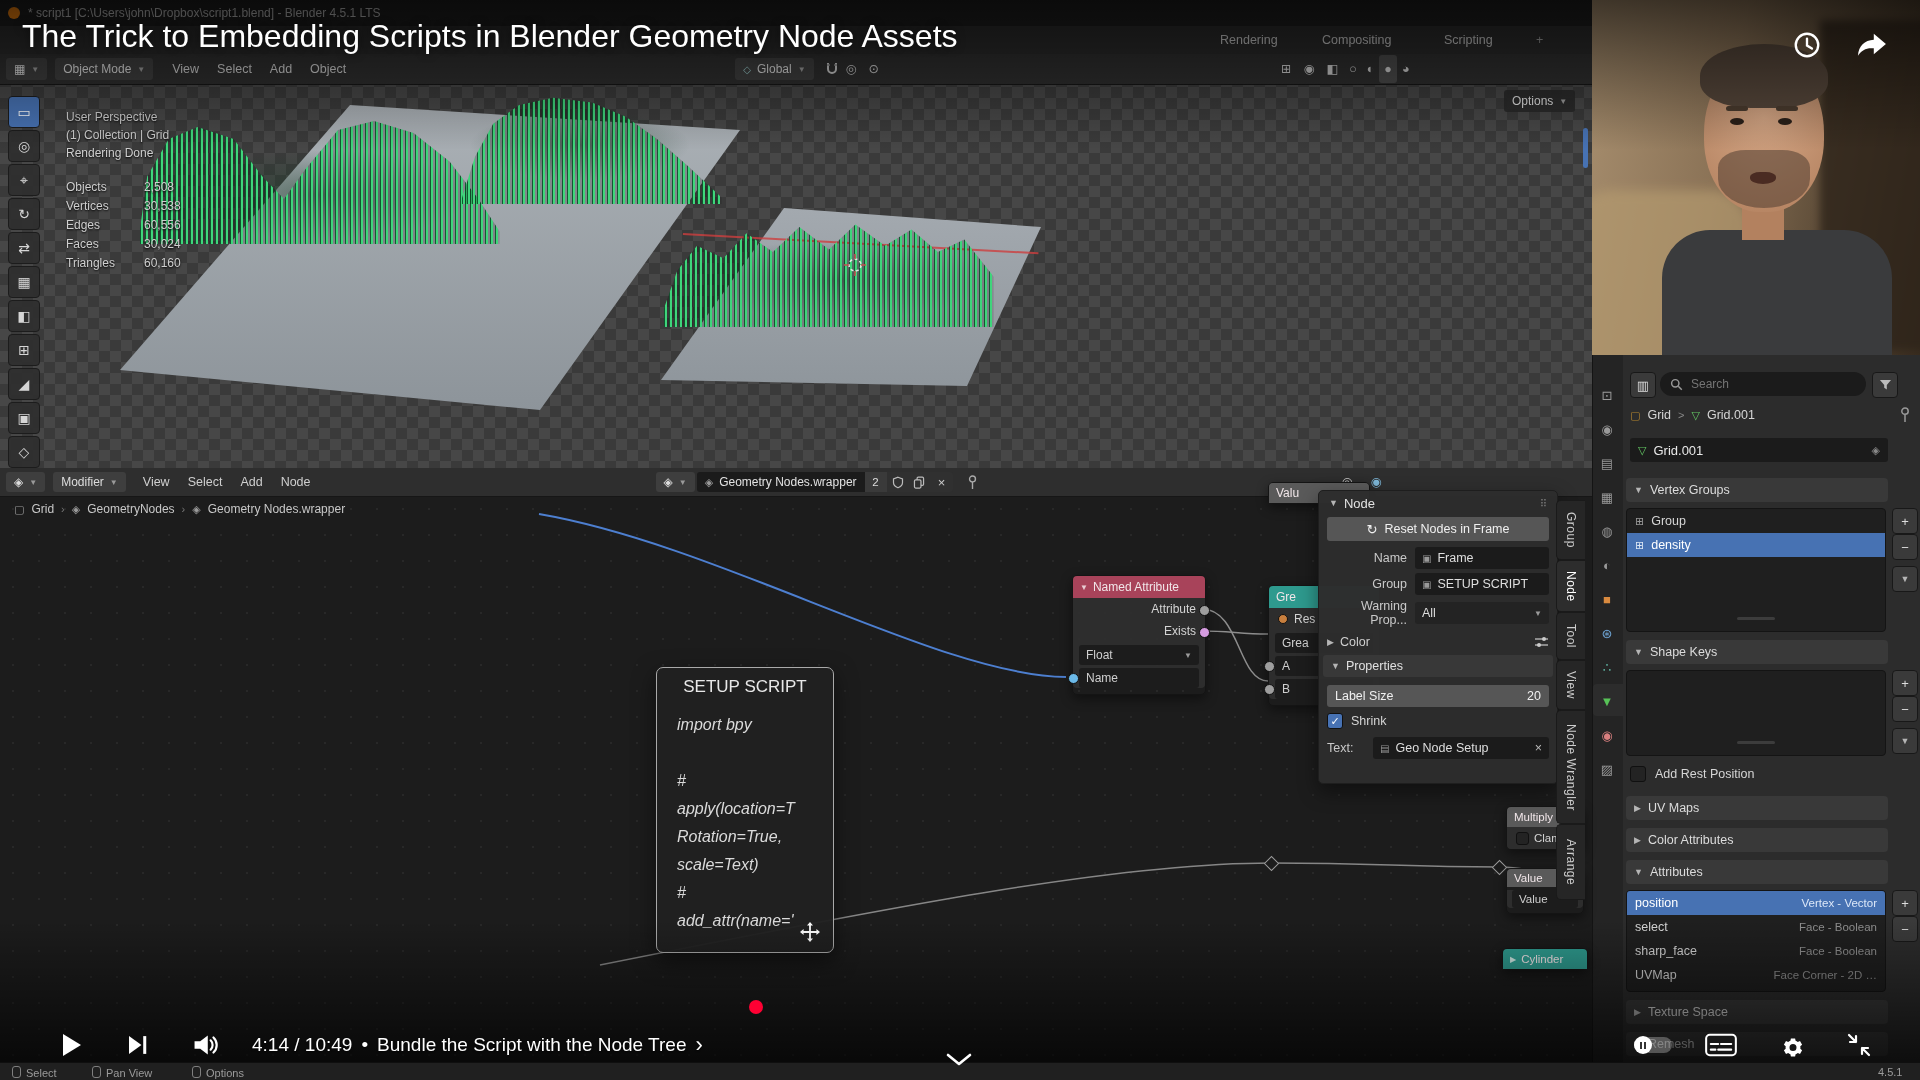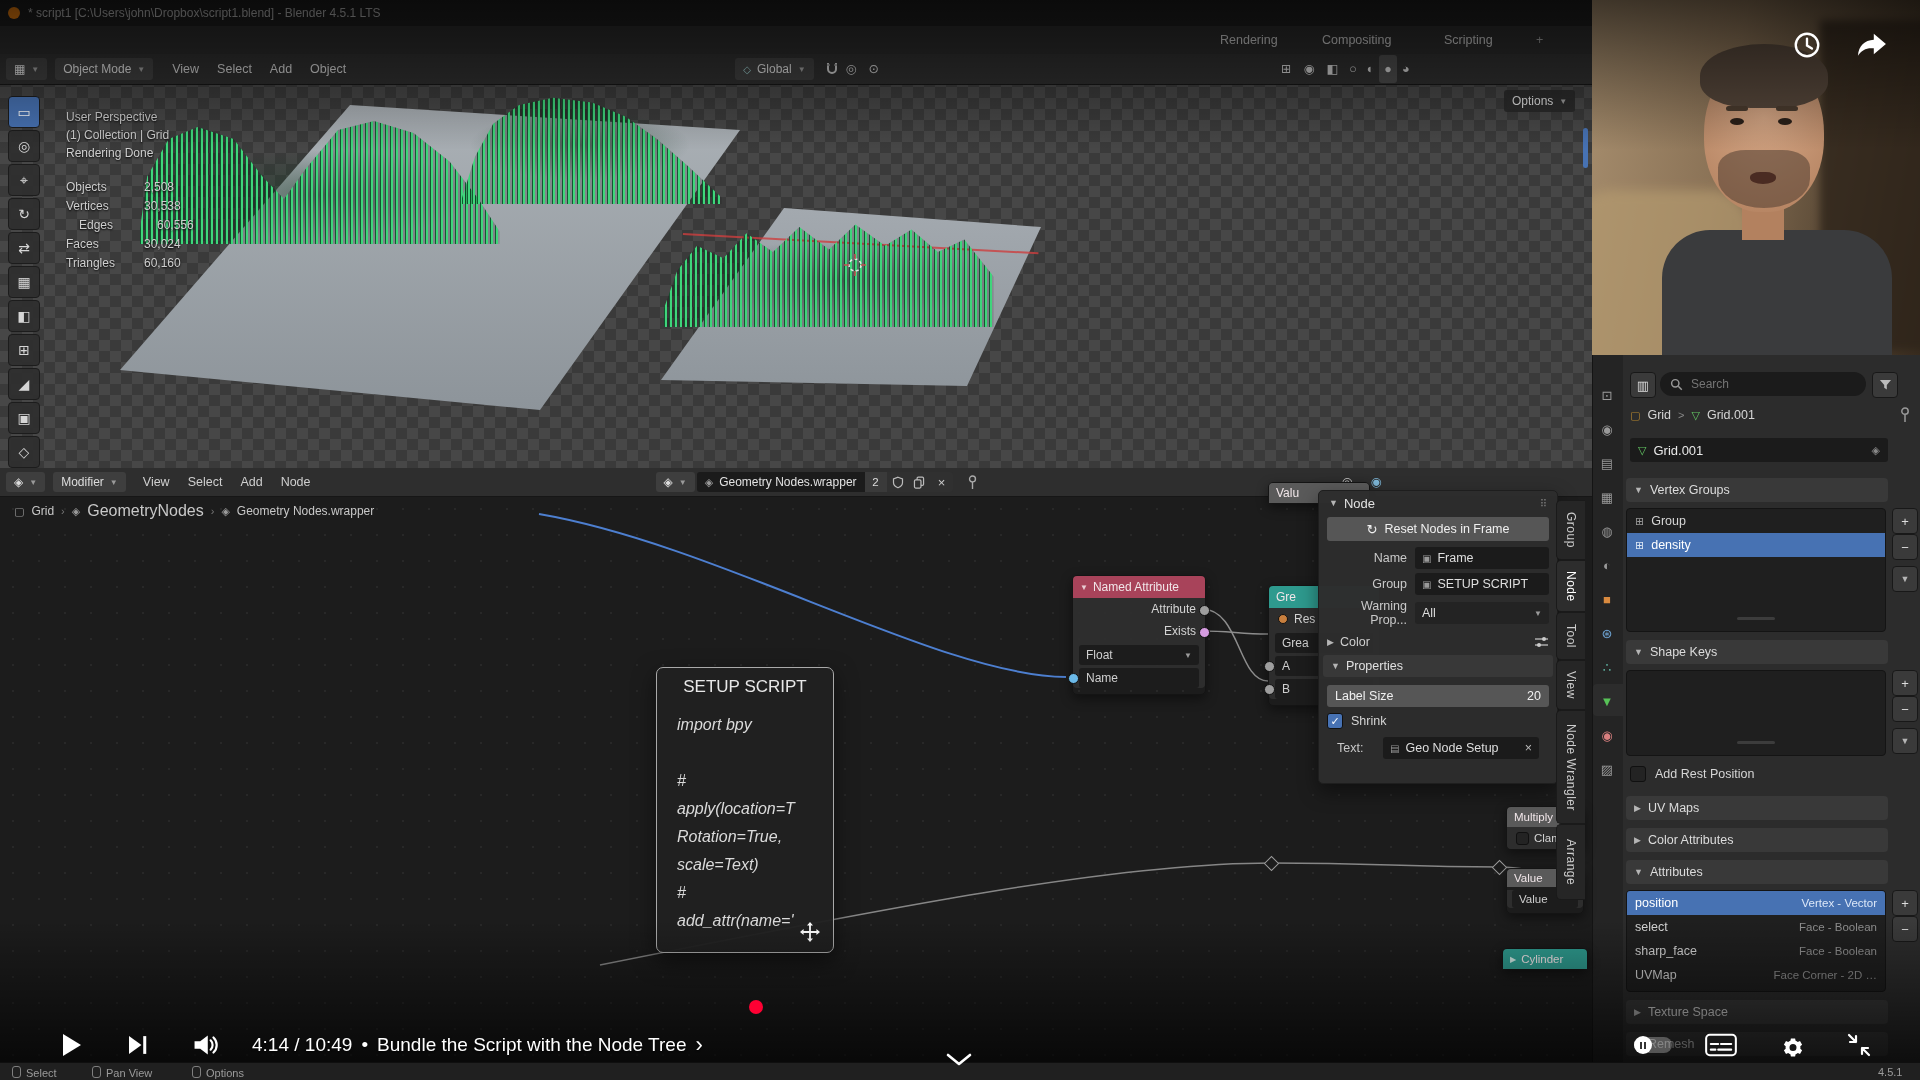--- a/index.html
+++ b/index.html
@@ -152,21 +152,21 @@
     <div class="toolbtn" style="margin-bottom:2px;">▣</div>
     <div class="toolbtn">◇</div>
   </div>
 
   <div class="a ovl" style="left:66px;top:110px;">User Perspective</div>
   <div class="a ovl" style="left:66px;top:128px;">(1) Collection | Grid</div>
   <div class="a ovl" style="left:66px;top:146px;">Rendering Done</div>
   <div class="a" style="left:66px;top:180px;">
     <div class="ovl nw"><span style="display:inline-block;width:78px;">Objects</span><span>2,508</span></div>
     <div class="ovl nw" style="margin-top:5px;"><span style="display:inline-block;width:78px;">Vertices</span><span>30,538</span></div>
-    <div class="ovl nw" style="margin-top:5px;"><span style="display:inline-block;width:78px;margin-left:13px;">Edges</span><span>60,556</span></div>
+    <div class="ovl nw" style="margin-top:5px;"><span style="display:inline-block;width:78px;">Edges</span><span>60,556</span></div>
     <div class="ovl nw" style="margin-top:5px;"><span style="display:inline-block;width:78px;">Faces</span><span>30,024</span></div>
     <div class="ovl nw" style="margin-top:5px;"><span style="display:inline-block;width:78px;">Triangles</span><span>60,160</span></div>
   </div>
   <div class="a" style="left:1583px;top:128px;width:5px;height:40px;background:#4772b3;border-radius:3px;"></div>
 
   <div class="a nodecanvas" style="left:0;top:496px;width:1920px;height:566px;"></div>
 
   <div class="a bbar row" style="left:0;top:468px;width:1920px;height:28px;">
     <div class="pill" style="margin-left:6px;height:20px;">
         <span>◈</span>
@@ -209,21 +209,21 @@
     </div>
     <span class="menu" style="margin-left:350px;">◎</span>
     <span class="menu" style="color:#7db7d8;">◉</span>
   </div>
 
   <div class="a row" style="left:14px;top:502px;gap:7px;">
     <span style="color:#9a9a9a;font-size:11px;">▢</span>
     <span style="font-size:12px;color:#c8c8c8;">Grid</span>
     <span style="color:#777;font-size:11px;">›</span>
     <span style="color:#9a9a9a;font-size:11px;">◈</span>
-    <span style="font-size:16px;color:#c8c8c8;">GeometryNodes</span>
+    <span style="font-size:12px;color:#c8c8c8;">GeometryNodes</span>
     <span style="color:#777;font-size:11px;">›</span>
     <span style="color:#9a9a9a;font-size:11px;">◈</span>
     <span style="font-size:12px;color:#c8c8c8;">Geometry Nodes.wrapper</span>
   </div>
 
   <svg class="a" style="left:0;top:496px;" width="1920" height="566" viewBox="0 0 1920 566">
     <path d="M539 18 C 720 49, 940 180, 1066 181" fill="none" stroke="#4d7fd0" stroke-width="2"></path>
     <path d="M1202 113 C 1240 113, 1238 185, 1268 185" fill="none" stroke="#8d8d8d" stroke-width="1.5"></path>
     <path d="M1202 135 C 1230 135, 1240 138, 1268 138" fill="none" stroke="#8d8d8d" stroke-width="1.5"></path>
     <path d="M600 469 C 900 409, 1120 367, 1271 367 C 1380 367, 1400 371, 1499 371 C 1545 371, 1562 389, 1578 409" fill="none" stroke="#868686" stroke-width="1.5"></path>
@@ -380,21 +380,21 @@
         <span>Properties</span>
       </div>
     <div class="npbtn" style="margin:0 8px 6px;height:22px;justify-content:space-between;padding:0 8px;">
       <span>Label Size</span>
         <span>20</span>
     </div>
     <div class="row" style="margin:0 8px 8px;gap:8px;">
       <span class="chk onb">✓</span>
       <span style="font-size:12.5px;color:#d5d5d5;">Shrink</span>
     </div>
-    <div class="row" style="margin:0 18px;gap:8px;">
+    <div class="row" style="margin:0 8px;gap:8px;">
       <span class="nplabel" style="width:38px;text-align:left;">Text:</span>
       <div class="npfld" style="flex:1;">
           <span style="color:#999;font-size:10px;">▤</span>
           <span>Geo Node Setup</span>
           <span style="margin-left:auto;color:#bbb;">×</span>
         </div>
     </div>
   </div>
 
   <div class="vtab" style="top:500px;height:58px;z-index:4;">Group</div>
@@ -550,20 +550,21 @@
     <div style="position:absolute;left:108px;top:44px;width:128px;height:64px;background:#55463a;border-radius:50% 50% 40% 40%;"></div>
     <div style="position:absolute;left:126px;top:150px;width:92px;height:58px;background:rgba(80,62,50,.55);border-radius:30% 30% 50% 50%;"></div>
     <div style="position:absolute;left:138px;top:118px;width:14px;height:7px;background:#2a2019;border-radius:50%;"></div>
     <div style="position:absolute;left:186px;top:118px;width:14px;height:7px;background:#2a2019;border-radius:50%;"></div>
     <div style="position:absolute;left:134px;top:106px;width:22px;height:5px;background:#4a3b2e;border-radius:3px;"></div>
     <div style="position:absolute;left:184px;top:106px;width:22px;height:5px;background:#4a3b2e;border-radius:3px;"></div>
     <div style="position:absolute;left:158px;top:172px;width:26px;height:12px;background:#4a2b22;border-radius:40% 40% 50% 50%;"></div>
   </div>
 
   <div class="a ytgrad-top" style="left:0;top:0;width:1920px;height:150px;z-index:40;"></div>
+  <div class="a yttitle nw" style="left:22px;top:18px;z-index:41;">The Trick to Embedding Scripts in Blender Geometry Node Assets</div>
   <div class="a ico" style="left:1788px;top:26px;width:38px;height:38px;z-index:41;">
     <svg width="30" height="30" viewBox="0 0 28 28">
         <circle cx="14" cy="14" r="10.5" fill="none" stroke="#fff" stroke-width="2.2"></circle>
         <path d="M14 8v6.5l4.6 2.8" fill="none" stroke="#fff" stroke-width="2.2" stroke-linecap="round"></path>
       </svg>
   </div>
   <div class="a ico" style="left:1850px;top:26px;width:42px;height:38px;z-index:41;">
     <svg width="34" height="28" viewBox="0 0 36 30">
         <path d="M21 3l13 11-13 11v-6.5c-8-.8-13 1.8-17 8 .8-10.5 7-16.5 17-17z" fill="#fff"></path>
       </svg>

